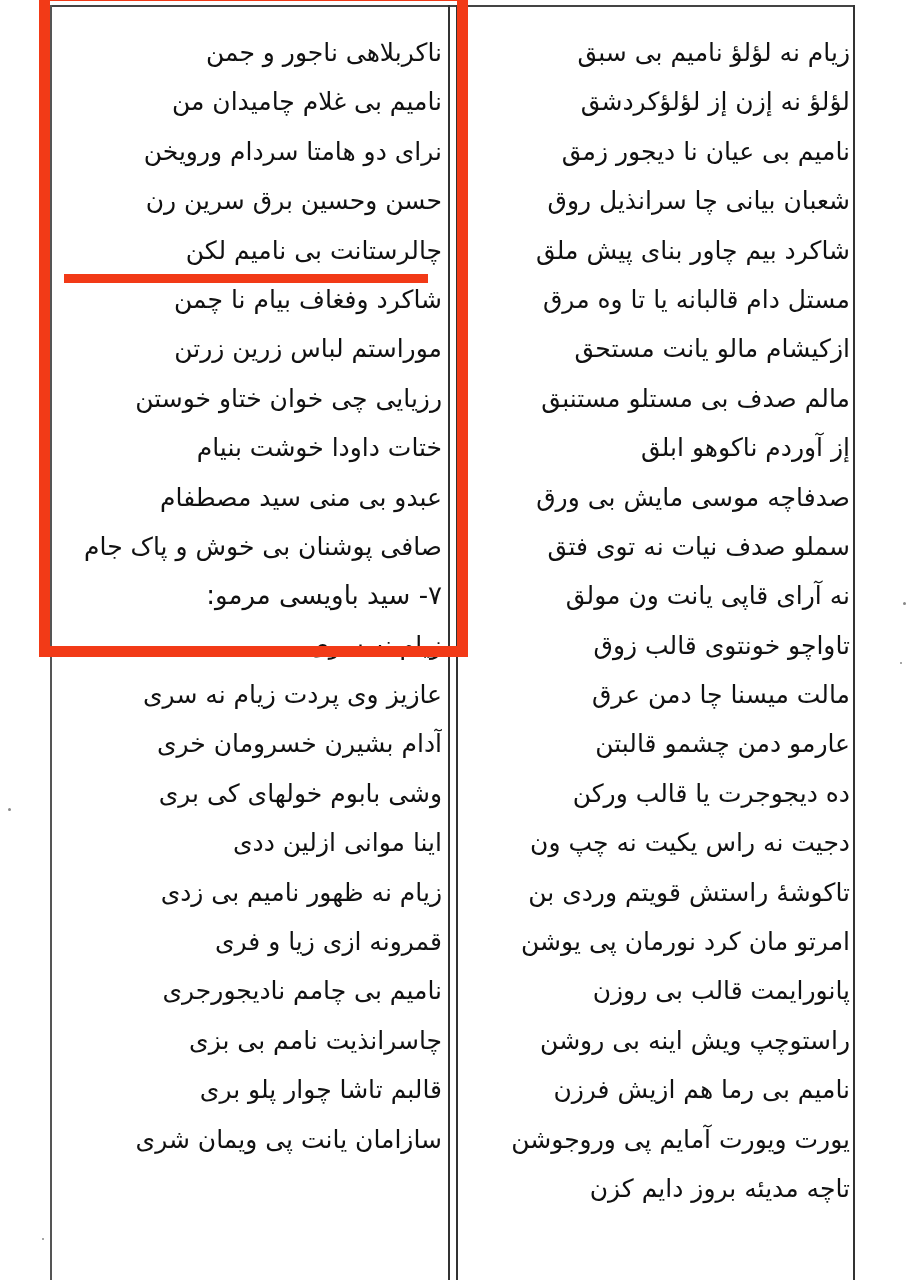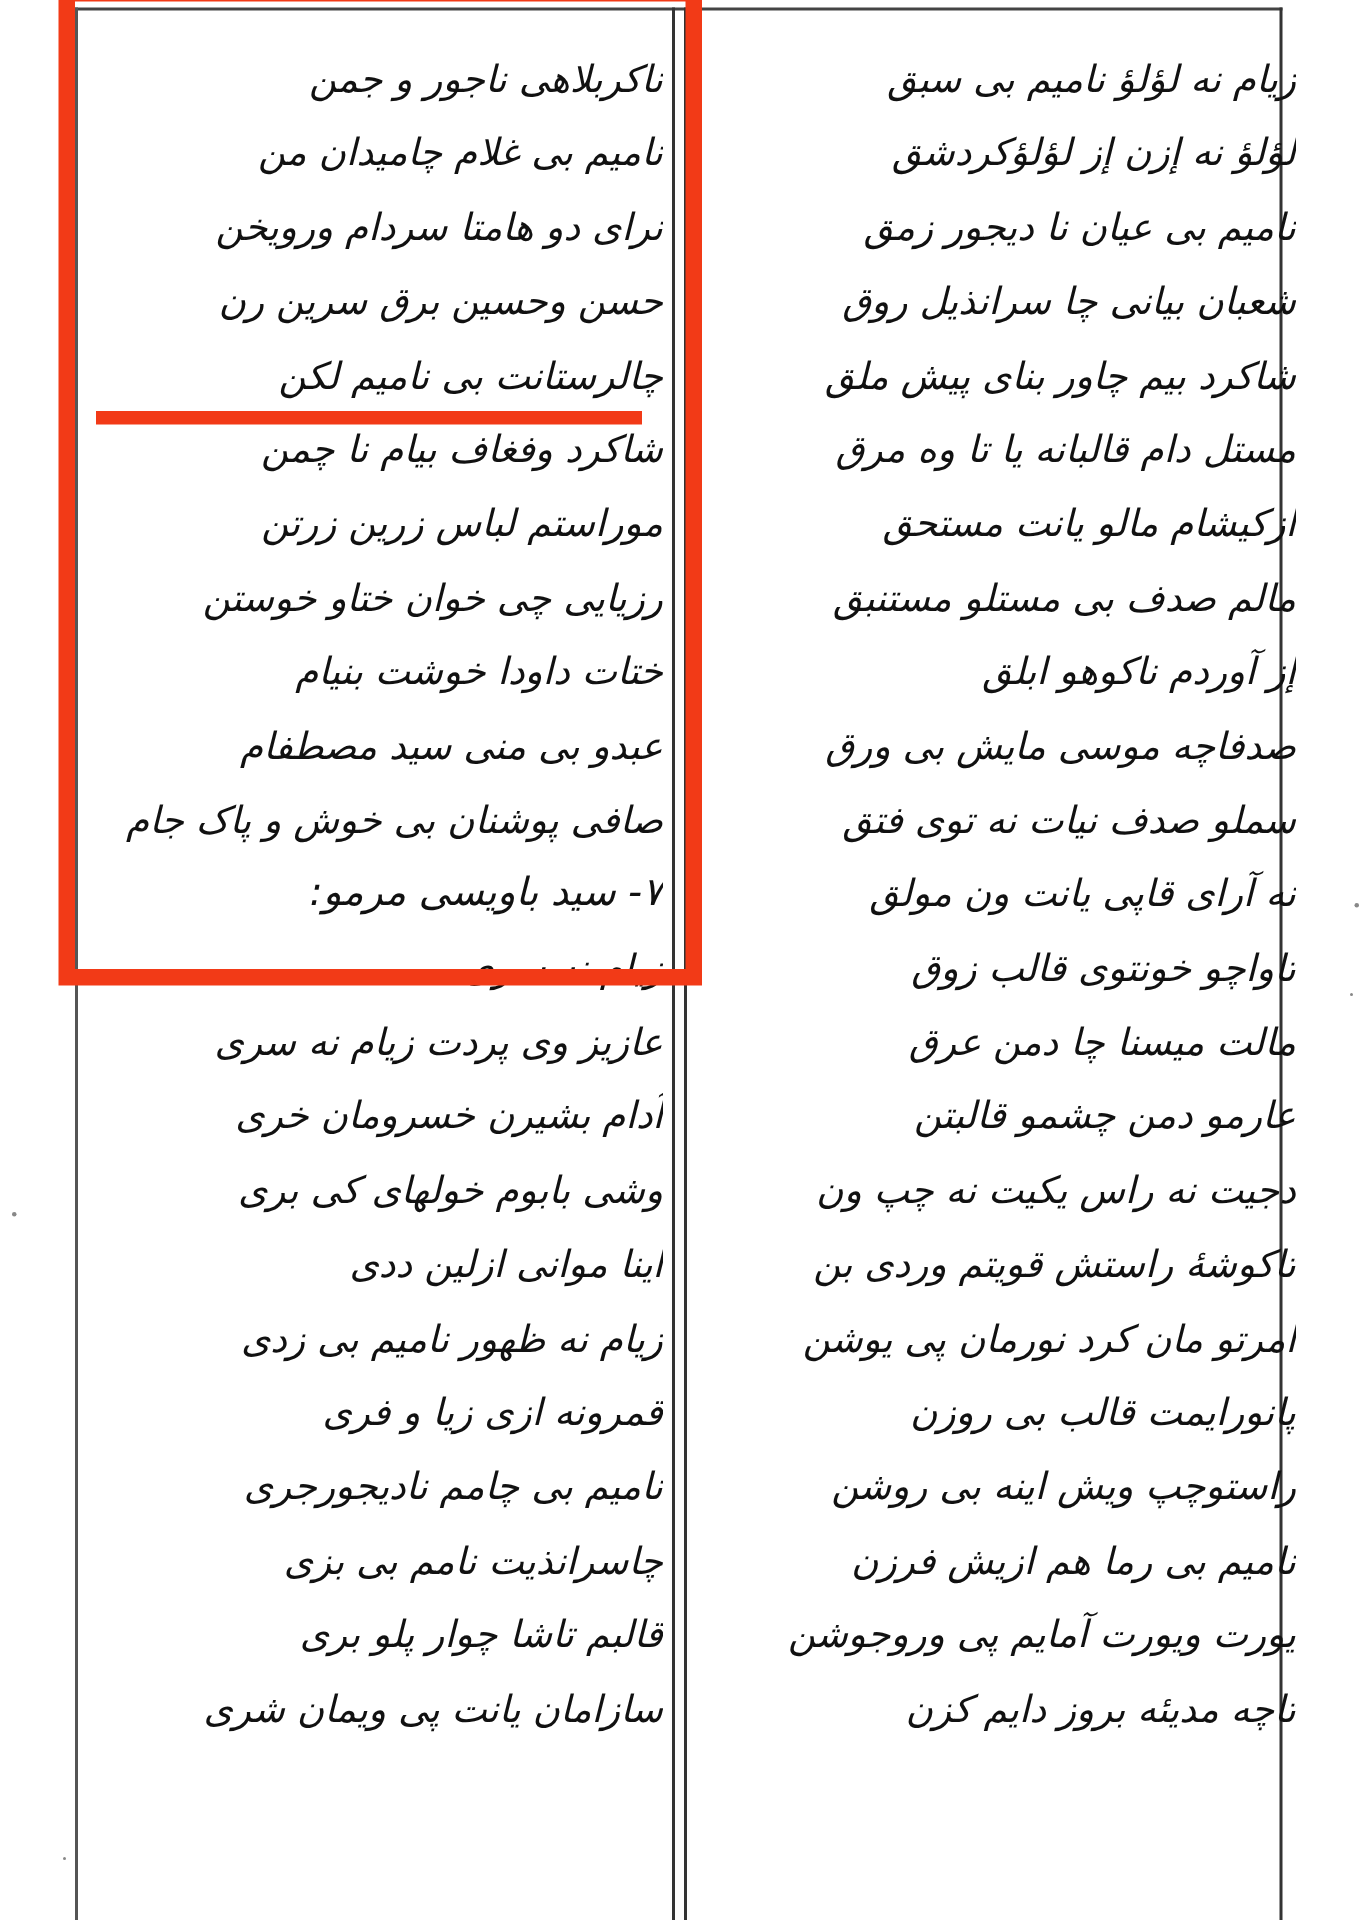--- a/index.html
+++ b/index.html
@@ -39,32 +39,31 @@
   .line-mid-a { left: 448px; }
   .line-mid-b { left: 456px; }
   .line-right { left: 853px; top: 5px; height: 1275px; }
 
   .column {
     position: absolute;
     top: 28px;
     direction: rtl;
     text-align: right;
   }
-  .col-right { left: 478px; width: 386px; }
+  .col-right { left: 464px; width: 386px; }
   .col-left  { left: 56px;  width: 386px; }
 
   .verse {
     height: 49.4px;
     line-height: 49.4px;
     font-size: 25px;
     white-space: nowrap;
     overflow: hidden;
     font-family: "DejaVu Sans", sans-serif;
     letter-spacing: 0.5px;
-    font-style: italic;
   }
   .verse.heading { font-size: 26px; }
 
   
   .highlight-box {
     position: absolute;
     left: 39px; top: -10px;
     width: 407px; height: 645px;
     border: 11px solid #f23a17;
     box-sizing: content-box;
@@ -103,20 +102,21 @@
     <div class="verse">مستل دام قالبانه یا تا وه مرق</div>
     <div class="verse">ازکیشام مالو یانت مستحق</div>
     <div class="verse">مالم صدف بی مستلو مستنبق</div>
     <div class="verse">إز آوردم ناکوهو ابلق</div>
     <div class="verse">صدفاچه موسی مایش بی ورق</div>
     <div class="verse">سملو صدف نیات نه توی فتق</div>
     <div class="verse">نه آرای قاپی یانت ون مولق</div>
     <div class="verse">تاواچو خونتوی قالب زوق</div>
     <div class="verse">مالت میسنا چا دمن عرق</div>
     <div class="verse">عارمو دمن چشمو قالبتن</div>
+    <div class="verse">ده دیجوجرت یا قالب ورکن</div>
     <div class="verse">دجیت نه راس یکیت نه چپ ون</div>
     <div class="verse">تاکوشهٔ راستش قویتم وردی بن</div>
     <div class="verse">امرتو مان کرد نورمان پی یوشن</div>
     <div class="verse">پانورایمت قالب بی روزن</div>
     <div class="verse">راستوچپ ویش اینه بی روشن</div>
     <div class="verse">نامیم بی رما هم ازیش فرزن</div>
     <div class="verse">یورت ویورت آمایم پی وروجوشن</div>
     <div class="verse">تاچه مدیئه بروز دایم کزن</div>
   </div>
 

